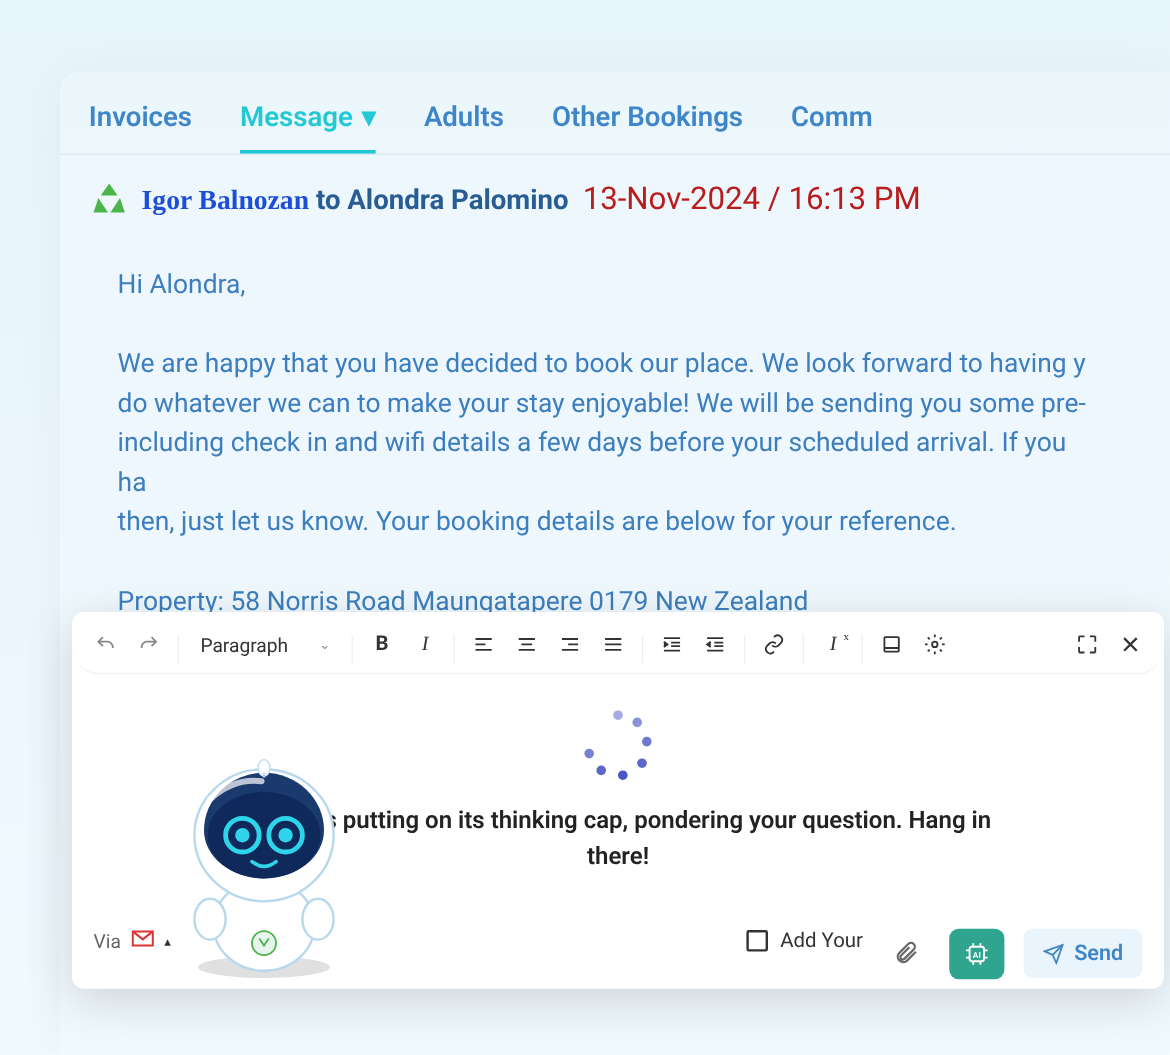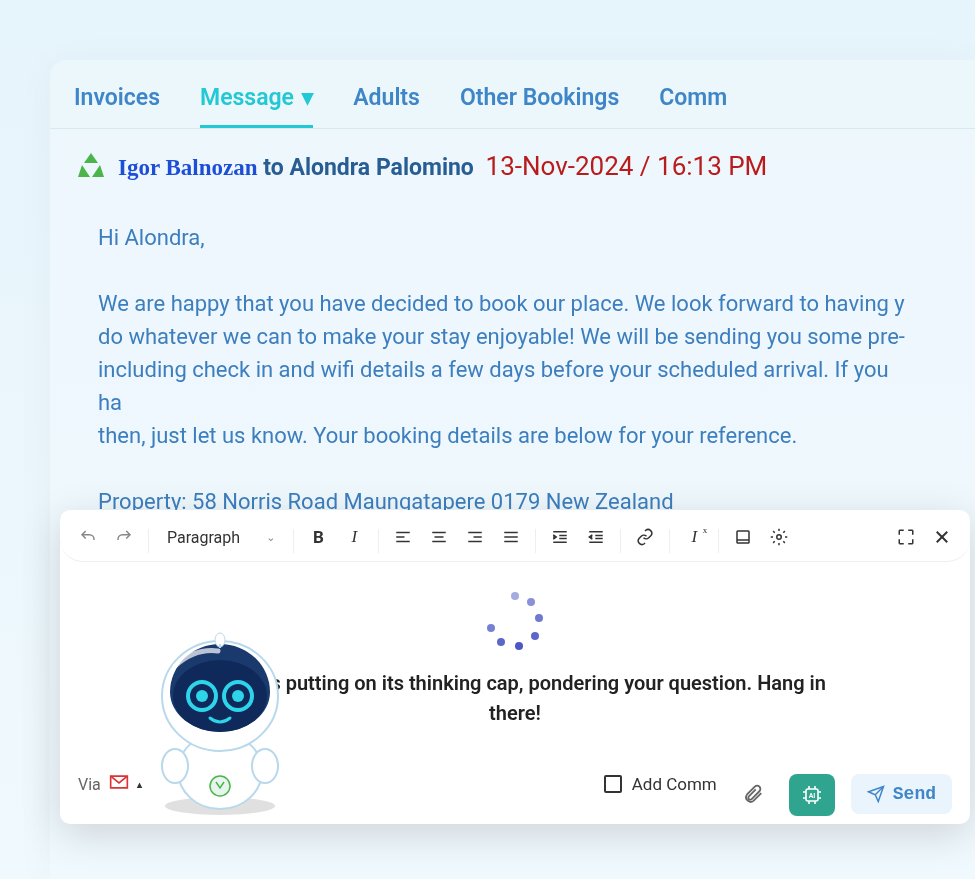--- a/index.html
+++ b/index.html
@@ -175,21 +175,20 @@
   }
   .send-btn {
     background: #eaf4fc;
     color: #3f86c8;
     border-radius: 8px;
     padding: 10px 16px;
     display: flex; align-items: center; gap: 8px;
     font-size: 18px;
     font-weight: 600;
     cursor: pointer;
-    font-family: Liberation Mono, monospace;
   }
   .robot {
     position: absolute;
     left: 140px;
     top: 626px;
     width: 160px;
     height: 190px;
     z-index: 5;
   }
 </style>
@@ -361,21 +360,21 @@
         <svg width="20" height="16" viewBox="0 0 24 18" fill="#d33">
             <path d="M2 2h20v14H2z" fill="none" stroke="#d33" stroke-width="2"></path>
             <path d="M2 2l10 8 10-8" fill="none" stroke="#d33" stroke-width="2"></path>
           </svg>
       </span>
       <span style="font-size:11px;color:#333;">▴</span>
     </div>
     <div class="foot-spacer"></div>
     <label class="chk-label">
       <span class="chk-box"></span>
-      <span>Add Comm</span>
+      <span>Add Your</span>
     </label>
     <div class="attach-btn">
       <svg width="22" height="22" viewBox="0 0 24 24" fill="none" stroke="#666" stroke-width="2">
           <path d="M21 11l-8.5 8.5a5 5 0 01-7-7L14 4a3.5 3.5 0 015 5l-8.5 8.5a2 2 0 01-3-3L15 7"></path>
         </svg>
     </div>
     <div class="ai-btn">
       <svg width="24" height="24" viewBox="0 0 24 24" fill="none" stroke="#fff" stroke-width="1.6">
           <rect x="6" y="6" width="12" height="12" rx="2"></rect>
           <line x1="9" y1="3" x2="9" y2="6"></line>

